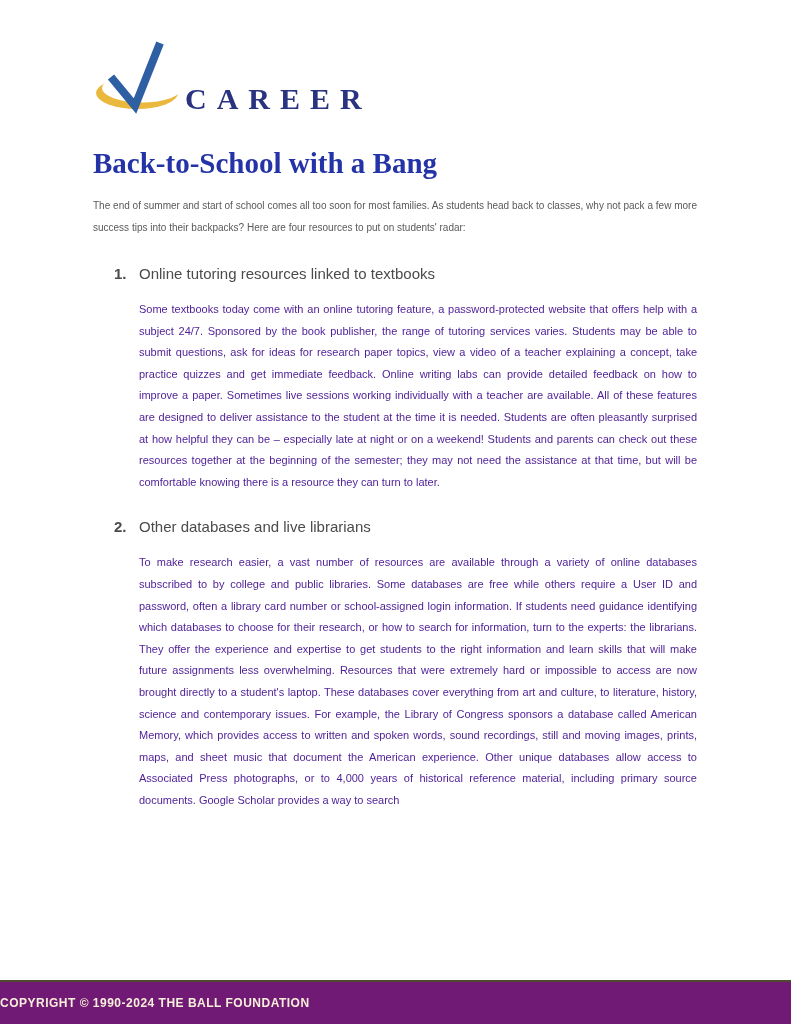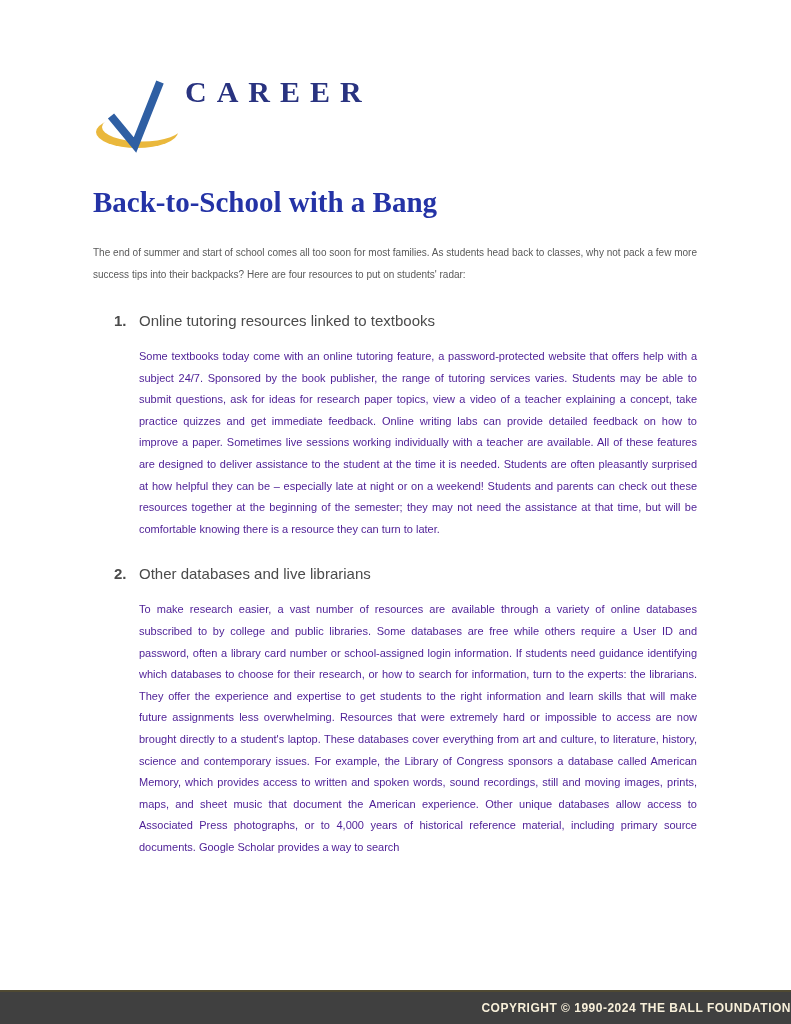--- a/index.html
+++ b/index.html
@@ -10,23 +10,22 @@
     position: relative;
     font-family: "Liberation Sans", sans-serif;
     overflow: hidden;
   }
   .page-content {
     padding: 34px 94px 0 93px;
   }
   
   .logo {
     display: flex;
-    align-items: flex-start;
+    align-items: flex-end;
     margin-bottom: 31px;
-    margin-top: 39px;
   }
   .logo-icon {
     width: 90px;
     height: 80px;
     flex: 0 0 90px;
     margin-top: 2px;
   }
   .logo-icon svg { width: 90px; height: 80px; display: block; }
   .logo-text {
     font-family: "Liberation Serif", serif;
@@ -40,21 +39,21 @@
     padding-top: 1px;
     white-space: nowrap;
   }
   .logo-line { display: block; }
   
   .page-title {
     font-family: "Liberation Serif", serif;
     font-weight: bold;
     font-size: 29px;
     color: #2433a6;
-    margin-bottom: 23px;
+    margin-bottom: 15px;
   }
   
   .intro {
     font-size: 10px;
     line-height: 21.5px;
     color: #595959;
     text-align: justify;
     margin-bottom: 25px;
   }
   .numbered-list { }
@@ -84,26 +83,26 @@
     color: #4c1d95;
     text-align: justify;
     margin-bottom: 23px;
   }
   
   .footer-bar {
     position: absolute;
     left: 0;
     right: 0;
     bottom: 0;
-    height: 34px;
-    background: #404040;
+    height: 44px;
+    background: #701a75;
     border-top: 2px solid #4f4932;
     display: flex;
     align-items: center;
-    justify-content: flex-end;
+    justify-content: flex-start;
   }
   .copyright {
     color: #f7efd9;
     font-size: 12px;
     font-weight: bold;
     letter-spacing: 0.5px;
   }
 </style>
 </head>
 <body>

